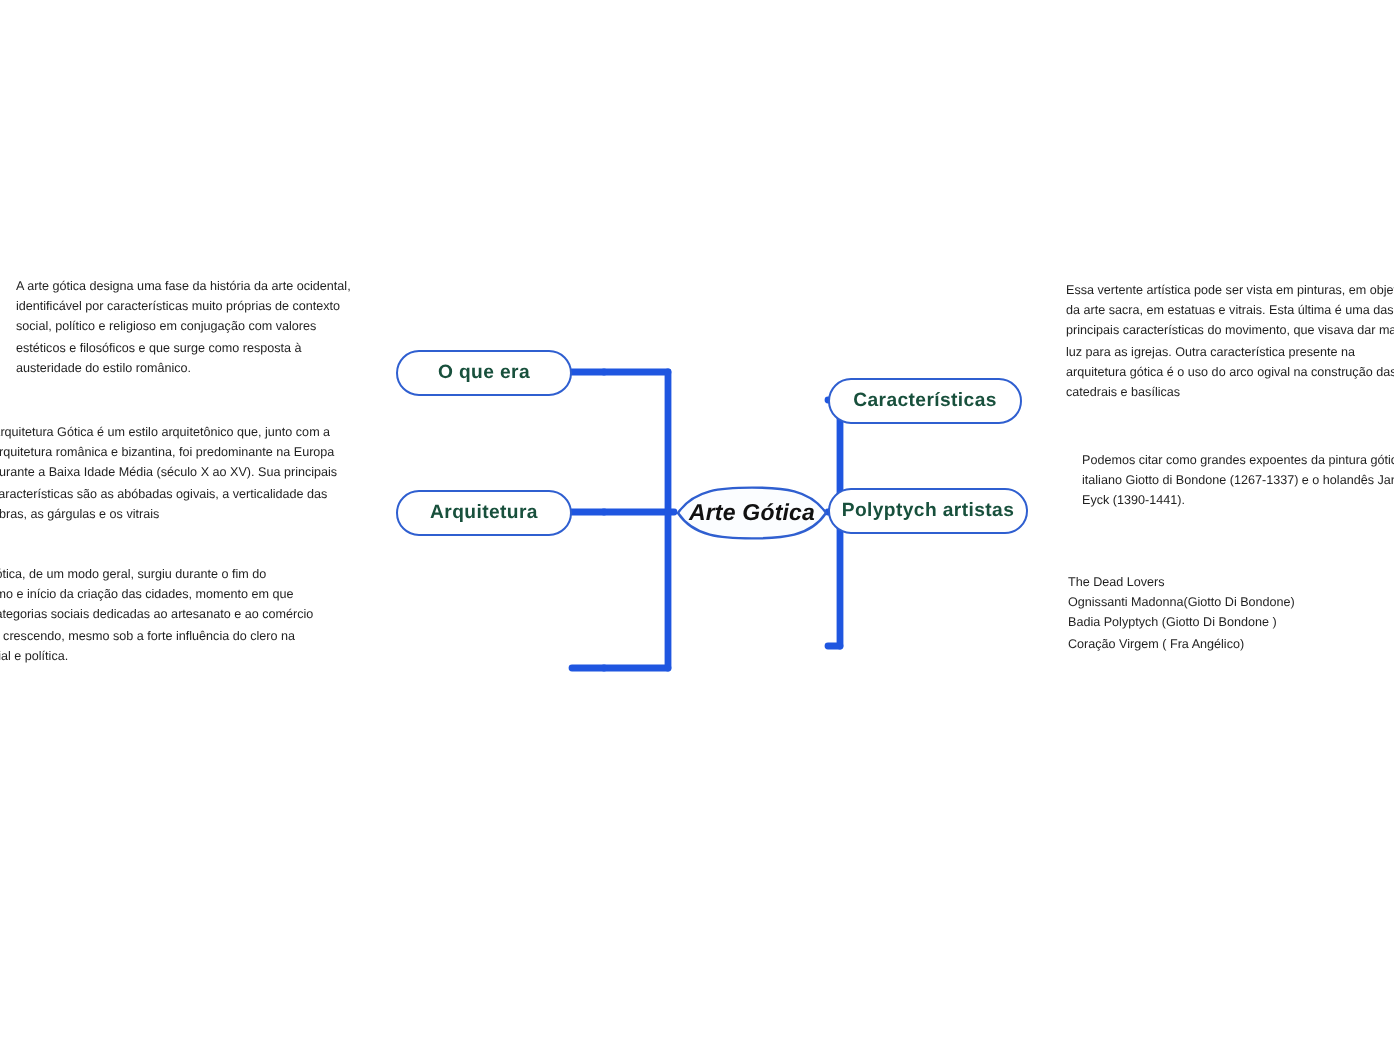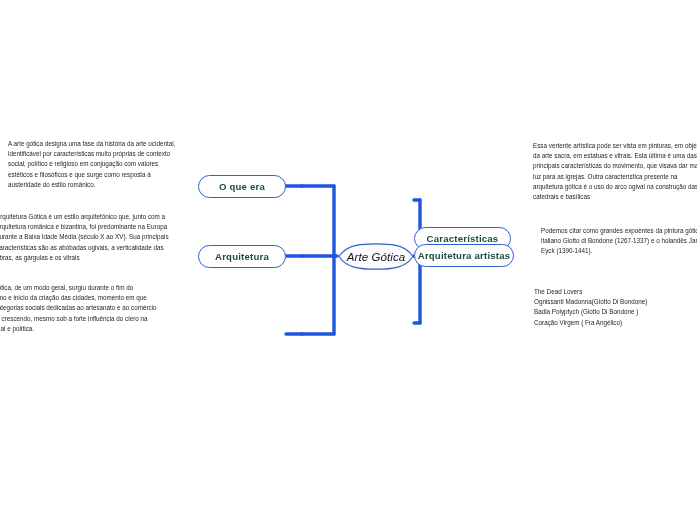--- a/index.html
+++ b/index.html
@@ -42,21 +42,21 @@
   }
   .center-node .lens {
     position: absolute;
     left: 0; top: 0;
     width: 100%;
     height: 100%;
   }
   .center-node .label {
     position: relative;
     font-style: italic;
-    font-weight: normal;
+    font-weight: bold;
     font-size: 11.5px;
     color: #111111;
     white-space: nowrap;
     letter-spacing: 0.1px;
   }
   
   .node {
     position: absolute;
     height: 23px;
     border: 1.4px solid #2f5fd0;
@@ -71,21 +71,21 @@
   .node .label {
     font-size: 9.6px;
     font-weight: bold;
     color: #18503c;
     white-space: nowrap;
     letter-spacing: 0.2px;
   }
   .node.n-oqueera      { left: 198px; top: 175px; width: 88px; }
   .node.n-arquitetura  { left: 198px; top: 245px; width: 88px; }
   .node.n-contexto     { left: 176px; top: 323px; width: 110px; }
-  .node.n-caracteristicas { left: 414px; top: 189px; width: 97px; margin-top: 38px; }
+  .node.n-caracteristicas { left: 414px; top: 189px; width: 97px; }
   .node.n-artistas     { left: 414px; top: 244px; width: 100px; }
   .node.n-obras        { left: 414px; top: 311px; width: 96px; }
 
   
   .leaf {
     position: absolute;
     font-size: 6.3px;
     line-height: 1.62;
     color: #1f1f1f;
     z-index: 3;
@@ -155,21 +155,21 @@
     <span class="label">O que era</span>
   </div>
   <div class="node n-arquitetura">
     <span class="label">Arquitetura</span>
   </div>
 
   <div class="node n-caracteristicas">
     <span class="label">Características</span>
   </div>
   <div class="node n-artistas">
-    <span class="label">Arquitetura artistas</span>
+    <span class="label">Polyptych artistas</span>
   </div>
 
   <div class="leaf t-oqueera">
       <span class="line">A arte gótica designa uma fase da história da arte ocidental,</span>
       <span class="line">identificável por características muito próprias de contexto</span>
       <span class="line">social, político e religioso em conjugação com valores</span>
       <span class="line">estéticos e filosóficos e que surge como resposta à</span>
       <span class="line">austeridade do estilo românico.</span>
     </div>
   <div class="leaf t-arquitetura">

